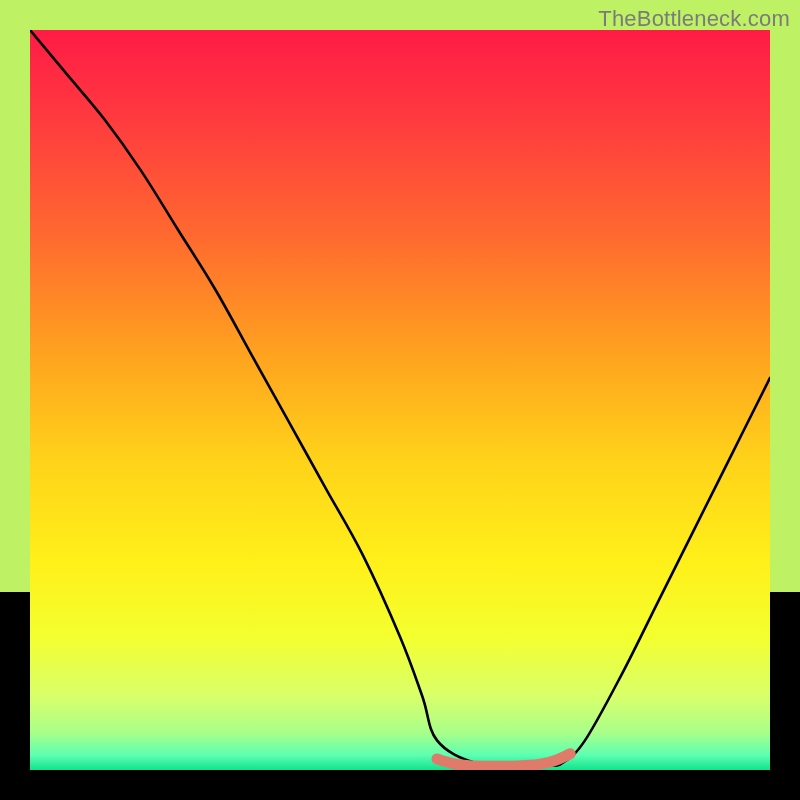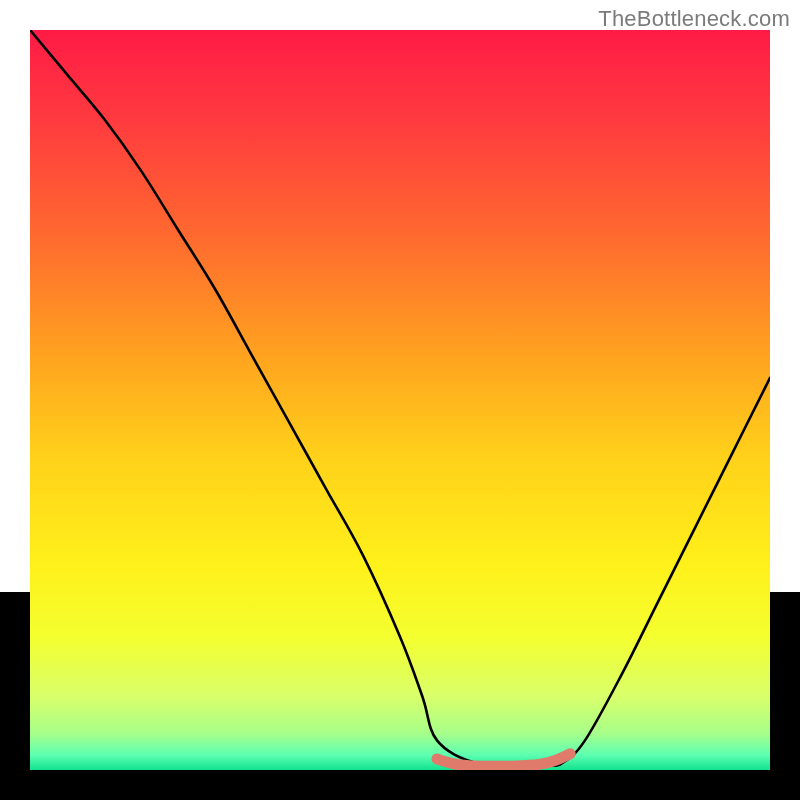--- a/index.html
+++ b/index.html
@@ -10,21 +10,21 @@
     background: #000;
     overflow: hidden;
     font-family: Arial, Helvetica, sans-serif;
   }
   .frame {
     position: absolute;
     left: 0;
     top: 0;
     width: 800px;
     height: 592px;
-    background: #ffffff;
+    background: #bef264;
   }
   .plot-area {
     position: absolute;
     left: 30px;
     top: 30px;
     width: 740px;
     height: 740px;
     overflow: hidden;
   }
   .gradient-bg {

